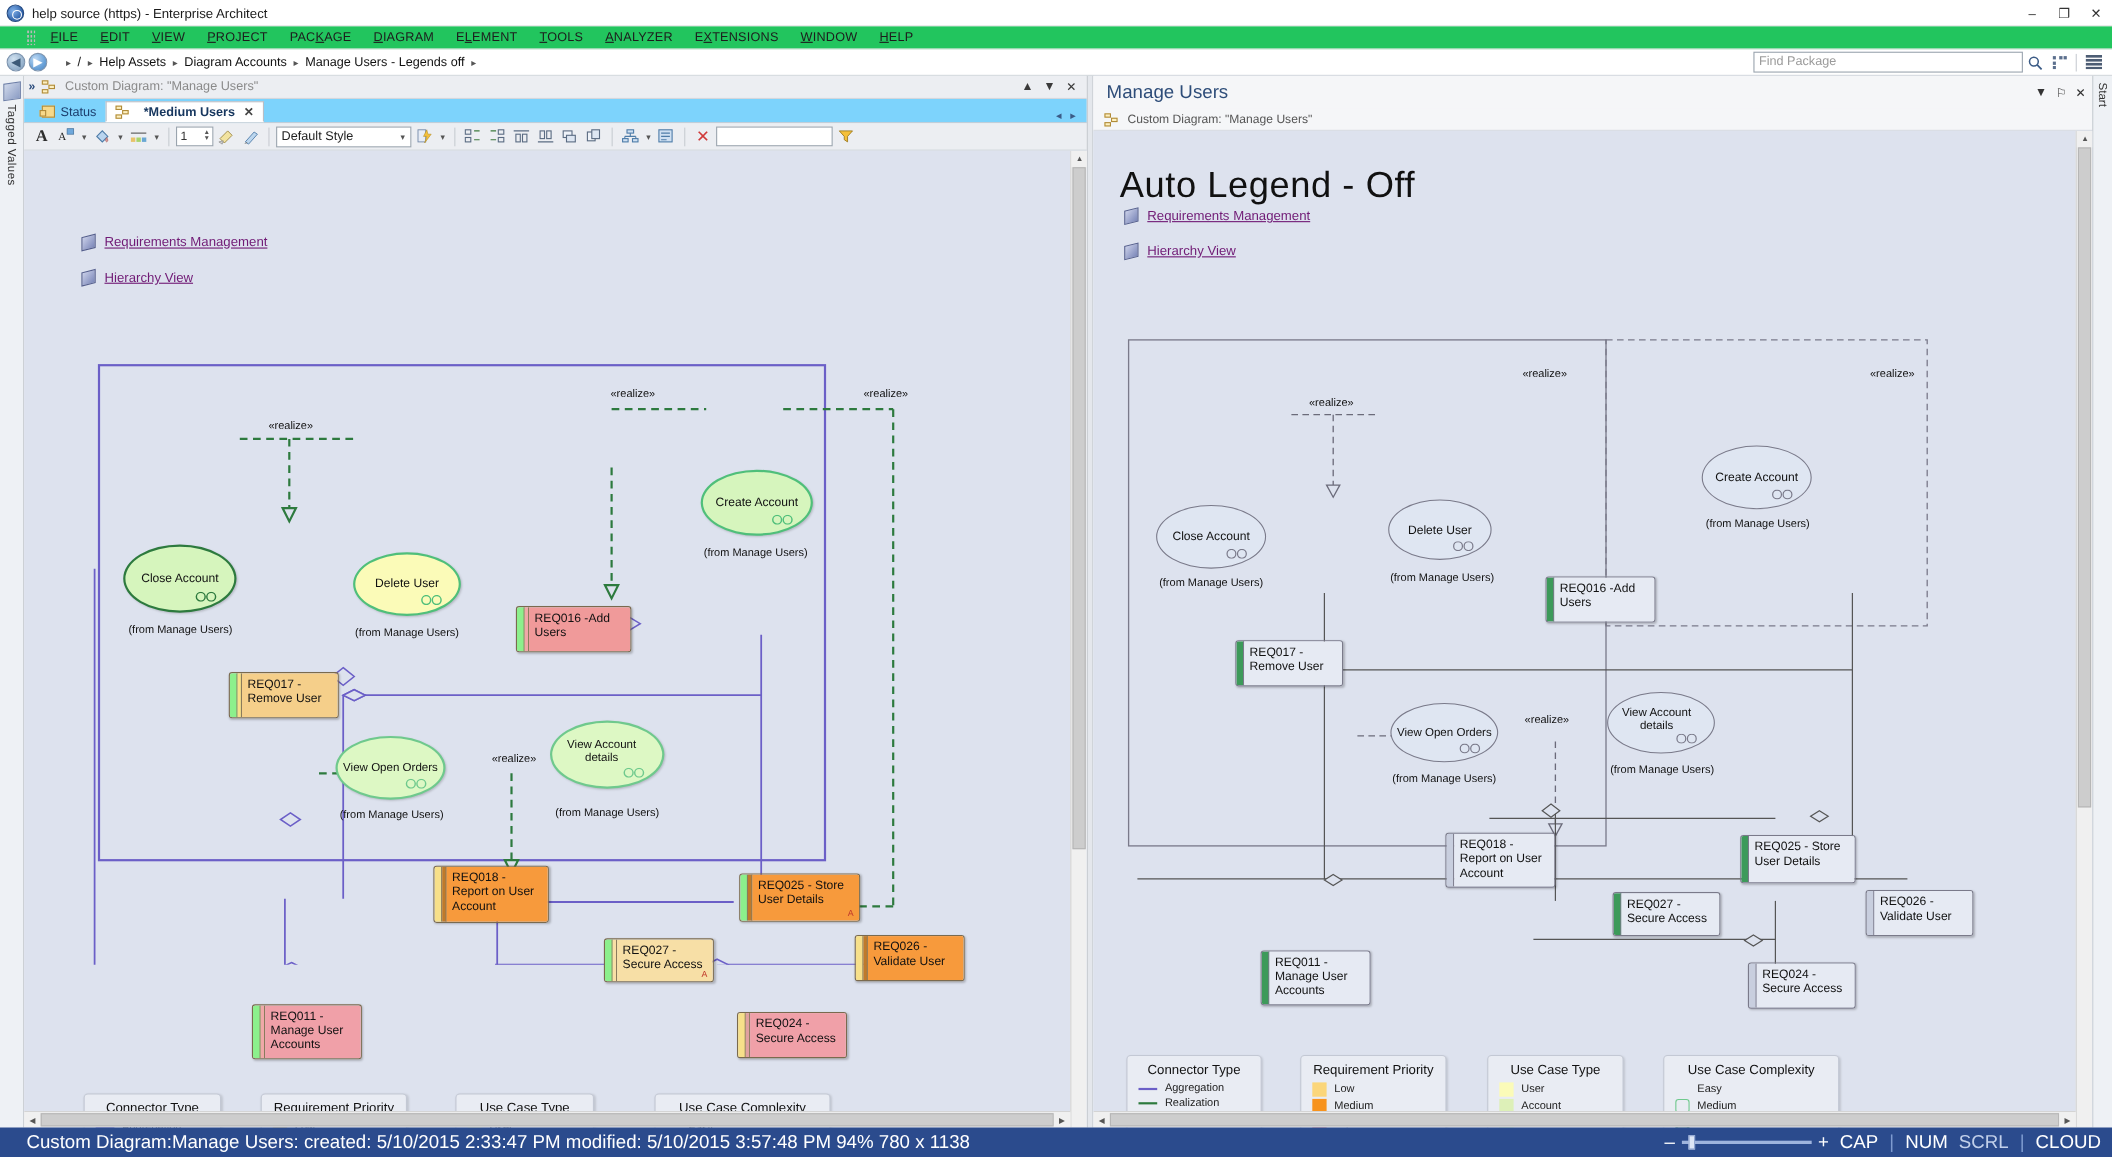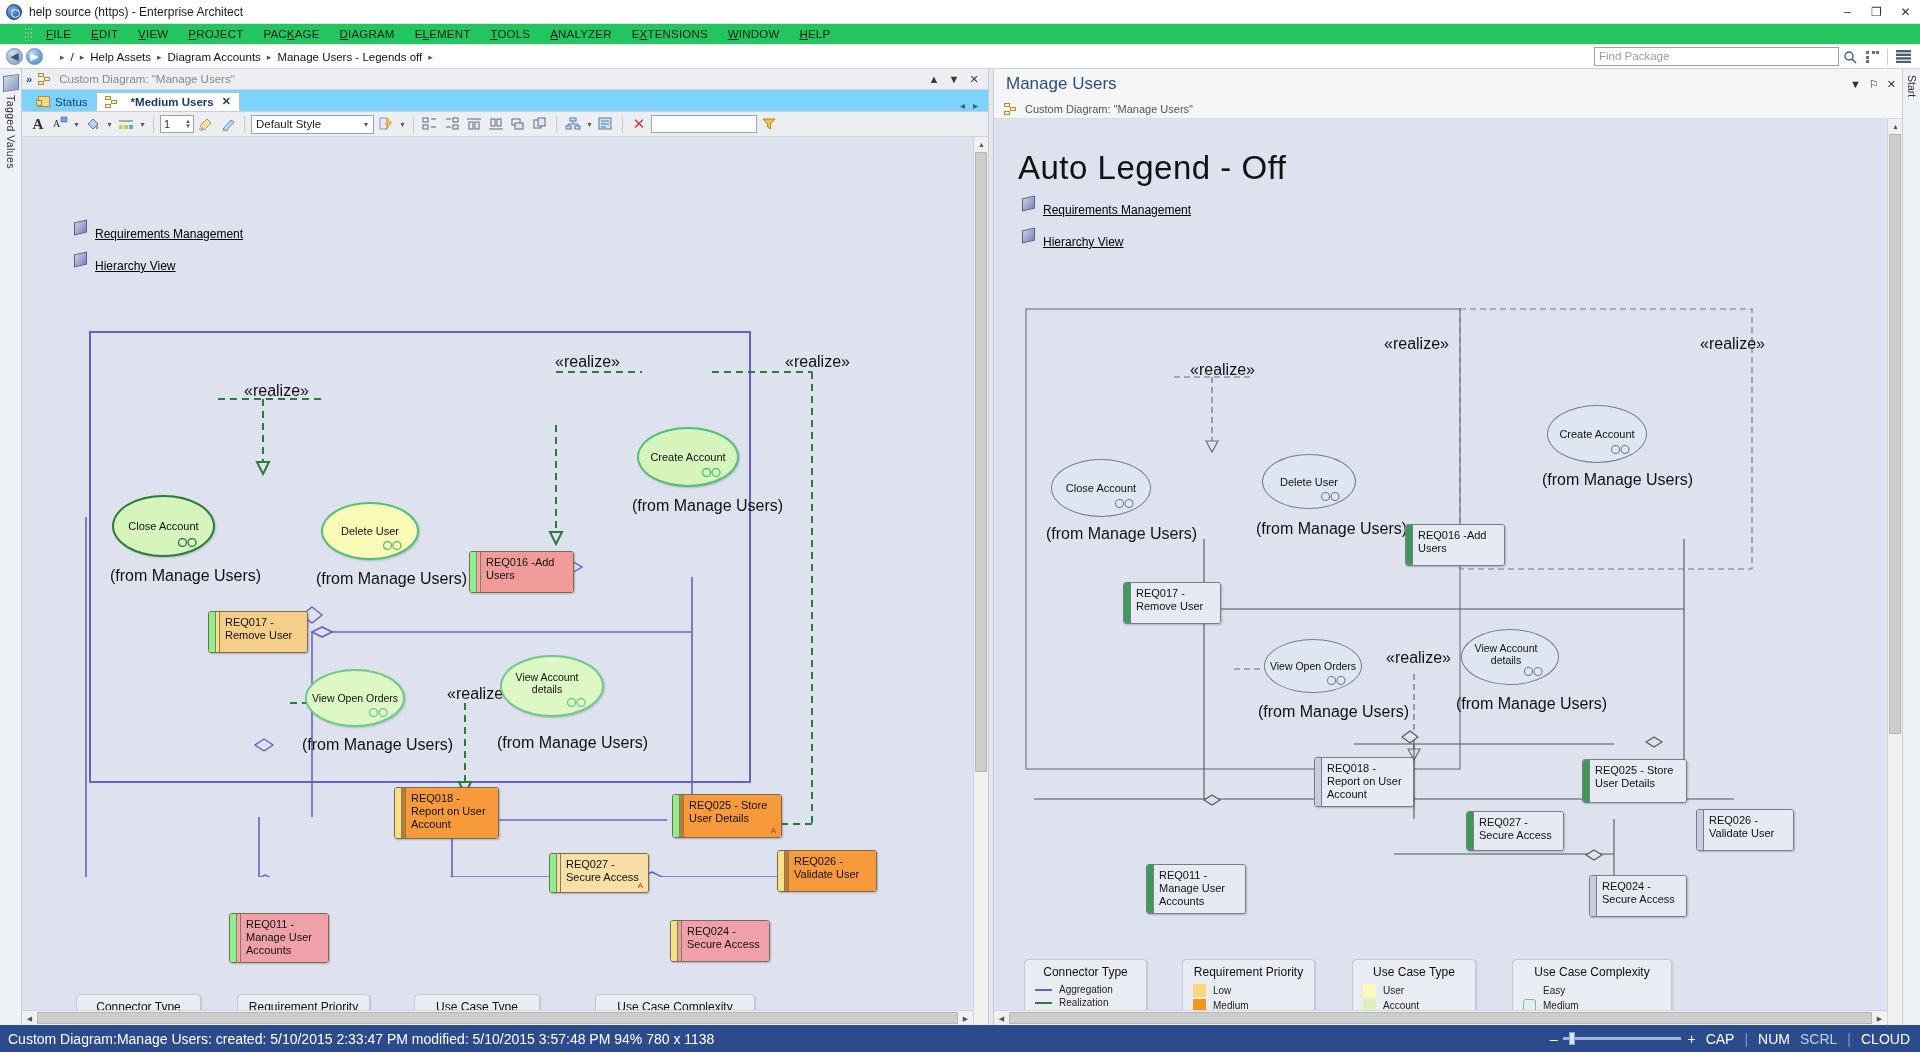--- a/index.html
+++ b/index.html
@@ -176,50 +176,50 @@
 
   
   .rstrip { width: 18px; background: #eef1f5; border-left: 1px solid #c8ccd2;
     display:flex; flex-direction:column; align-items:center; padding-top: 6px; }
   .rstrip .vtext { writing-mode: vertical-rl; font-size: 10.5px; color: #333; }
 
   
   .statusbar {
     position: absolute; left: 0; right: 0; bottom: 0; height: 27px;
     background: #2b4b8d; color: #ffffff; display: flex; align-items: center;
-    font-size: 14px; padding-left: 8px;
+    font-size: 17px; padding-left: 24px;
   }
   .statusbar .right { margin-left: auto; display: flex; align-items: center; gap: 10px; padding-right: 10px; }
   .zoom-slider { display: flex; align-items: center; gap: 6px; }
   .zs-track { width: 118px; height: 3px; background: #9fb4dd; position: relative; }
   .zs-thumb { position: absolute; left: 6px; top: -5px; width: 6px; height: 13px; background: #dde6f6; border:1px solid #8fa6d2;}
   .stat-sep { color: #7e9bd0; }
   .stat-dim { color: #c2d0ea; }
 
   
   .dg { position: absolute; left: 0; top: 0; }
   .dg-title { position: absolute; font-weight: normal; color: #111; letter-spacing: .5px; }
   .dg-link { position: absolute; display: flex; align-items: center; gap: 8px; }
   .dg-link .lnk-ico {
     width: 13px; height: 13px; background: linear-gradient(135deg,#c9cfe8,#7a86b8);
     border: 1px solid #555f8d; transform: skewY(-14deg);
   }
   .dg-link .lnk-text {
-    font-size: 12px; color: #000000; text-decoration: underline; white-space: nowrap; margin-top: 14px;
+    font-size: 12px; color: #701a75; text-decoration: underline; white-space: nowrap;
   }
 
   .ellipse {
     position: absolute; border-radius: 50%; display: flex; align-items: center;
     justify-content: center; font-size: 11px; color: #111; text-align: center;
     box-shadow: 1px 1px 2px rgba(0,0,0,.18);
   }
   .ellipse .oo {
     position: absolute; right: 14%; bottom: 14%; width: 22px; height: 9px;
   }
-  .ell-cap { position: absolute; font-size: 16px; color: #111; white-space: nowrap; text-align:center;}
+  .ell-cap { position: absolute; font-size: 10px; color: #111; white-space: nowrap; text-align:center;}
 
   .reqbox {
     position: absolute; border: 1px solid #7a6a4e; border-radius: 3px;
     box-shadow: 1px 1px 2px rgba(0,0,0,.22); display: flex; overflow: hidden;
   }
   .reqbox .stripe-a { width: 7px; flex: none; border-right: 1px solid #8a7b5c; }
   .reqbox .stripe-b { width: 4px; flex: none; border-right: 1px solid #8a7b5c; }
   .reqbox .rb-text {
     flex: 1; padding: 4px 5px 0 5px; font-size: 11px; color: #111; line-height: 13px;
     position: relative;

